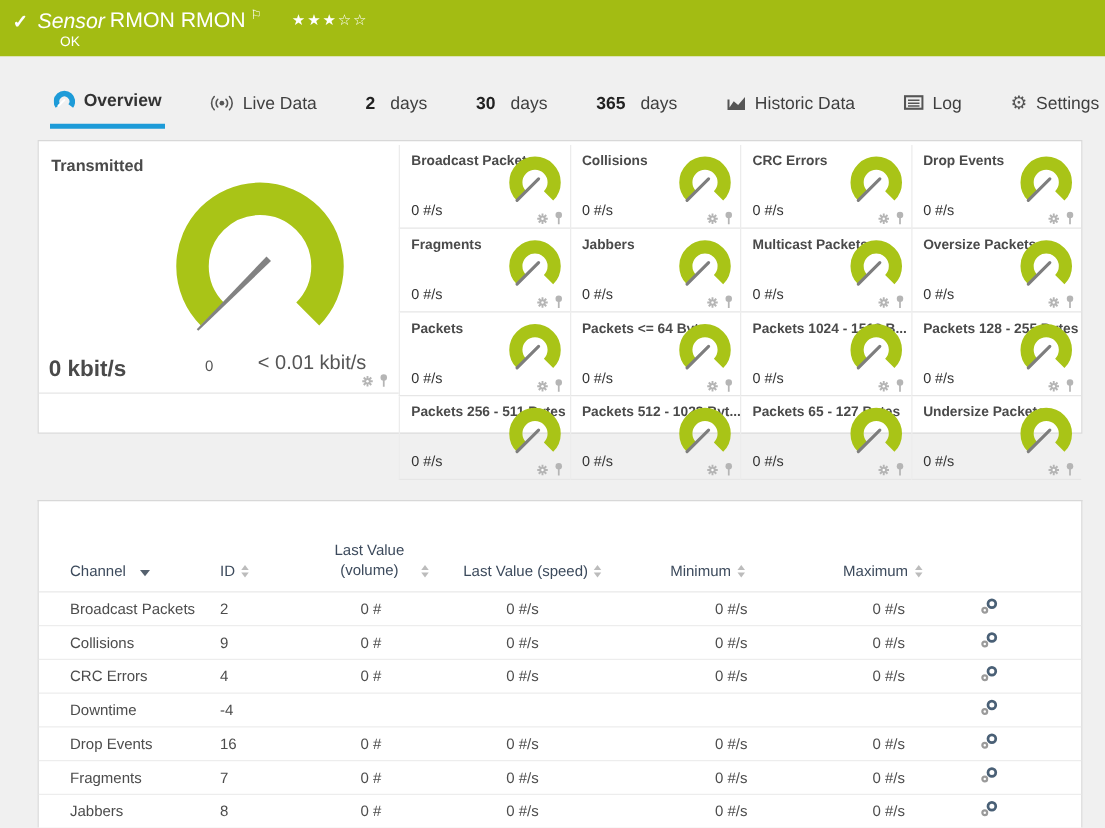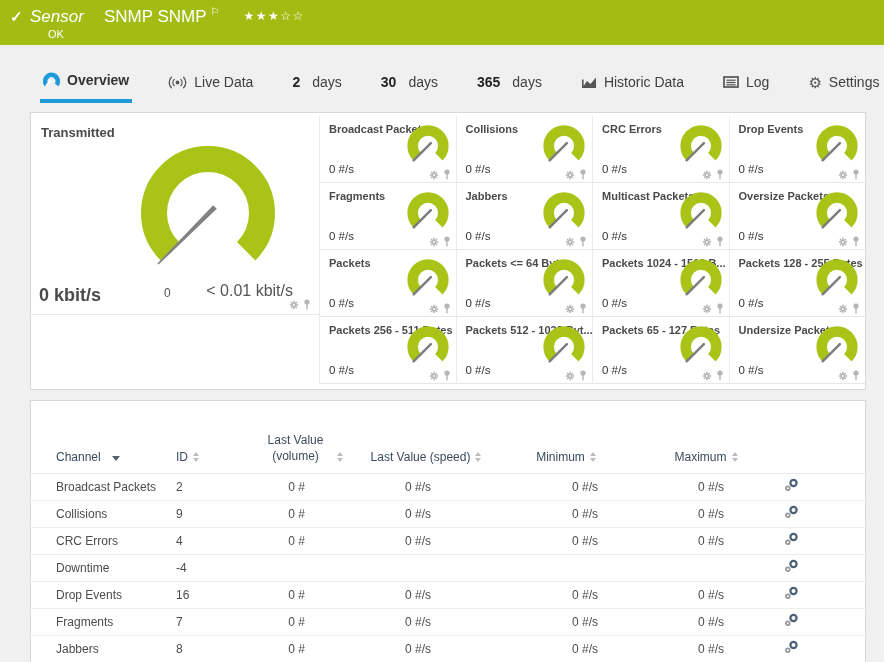--- a/index.html
+++ b/index.html
@@ -8,37 +8,37 @@
     position: relative; overflow: hidden;
     background: #f0f0f0;
     font-family: "Liberation Sans", sans-serif;
     color: #444;
   }
 
   
   .topbar { position: absolute; left:0; top:0; width:884px; height:45px; background:#a3bc13; color:#fff; }
   .check { position:absolute; left:10px; top:8px; font-size:15px; font-weight:bold; }
   .titleline { position:absolute; left:30px; top:6px; font-size:17px; white-space:nowrap; }
-  .t-prefix { font-style:italic; margin-right:20px; }
+  .t-prefix { font-style:italic; margin-right:4px; }
   .flag { font-size:10px; vertical-align:super; margin-left:4px; cursor:pointer; }
   .stars { margin-left:24px; font-size:12px; letter-spacing:1.5px; vertical-align:2px; cursor:pointer; }
   .ok { position:absolute; left:48px; top:28px; font-size:11px; font-weight:normal; }
 
   
   .tabbar { position:absolute; top:61px; left:40px; height:42px; display:flex; align-items:stretch; }
   .tab { display:flex; align-items:center; gap:7px; font-size:14px; color:#3f3f3f; padding:0 3px; cursor:pointer; white-space:nowrap; }
   .tab + .tab { margin-left:33px;justify-content:center; }
   .tab .num { font-weight:bold; color:#222; margin-right:5px; }
   .tab.active { border-bottom:4px solid #1d9bd8; font-weight:bold; color:#333;text-align:right; }
   .ticon { flex:none; }
   .gear-glyph { font-size:15px; color:#555; line-height:1; }
 
   
   .panel { position:absolute; left:30px; width:836px; background:#fff; border:1px solid #d8d8d8; }
-  .panel.gauges { top:112px; height:278px; }
+  .panel.gauges { top:112px; height:235px; }
   .panel.tablep { top:400px; height:268px; border-bottom:none; }
 
   
   .main-tile { position:absolute; left:0; top:0; width:288px; height:202px; border-bottom:1px solid #e6e6e6; }
   .main-title { position:absolute; left:10px; top:12px; font-size:13px; font-weight:bold; color:#4a4a4a; }
   .main-gauge { position:absolute; left:92px; top:28px; }
   .scale-min { position:absolute; left:133px; bottom:14px; font-size:12px; color:#555; }
   .scale-max { position:absolute; right:26px; bottom:14px; font-size:16px; color:#555; }
   .main-value { position:absolute; left:8px; bottom:8px; font-size:18px; font-weight:bold; color:#4a4a4a; }
   .tile-icons { position:absolute; right:8px; bottom:4px; display:flex; gap:4px; align-items:flex-end; }
@@ -74,21 +74,21 @@
   .sort .down { border-top:4px solid #bcbcbc; }
   .caret { display:inline-block; margin-left:6px; margin-bottom:3px; width:0; height:0;
            border-left:4px solid transparent; border-right:4px solid transparent; border-top:5px solid #55616e; }
 </style>
 </head>
 <body>
 
 <div class="topbar">
   <span class="check">✓</span>
   <div class="titleline">
-    <span class="t-prefix">Sensor</span><span class="t-name">SNMP SNMP</span><span class="flag">⚐</span><span class="stars">★★★☆☆</span>
+    <span class="t-prefix">Sensor</span><span class="t-name">RMON RMON</span><span class="flag">⚐</span><span class="stars">★★★☆☆</span>
   </div>
   <div class="ok">OK</div>
 </div>
 
 <div class="tabbar">
   <div class="tab active">
     <svg class="ticon" width="17" height="16" viewBox="0 0 17 16">
       <path d="M3.4 12.8 A6.3 6.3 0 1 1 13.6 12.8" fill="none" stroke="#1d9bd8" stroke-width="4.6"></path>
       <line x1="8.5" y1="8" x2="3.8" y2="12.6" stroke="#fff" stroke-width="1.6" stroke-linecap="round"></line>
     </svg>

